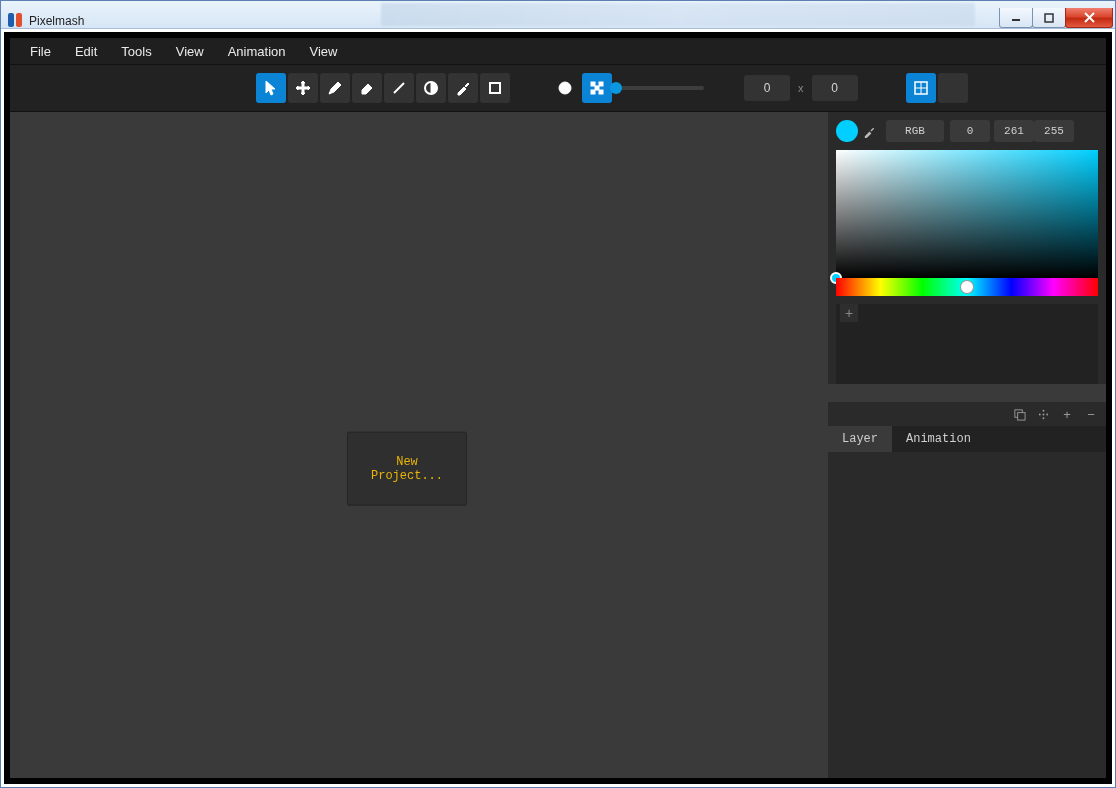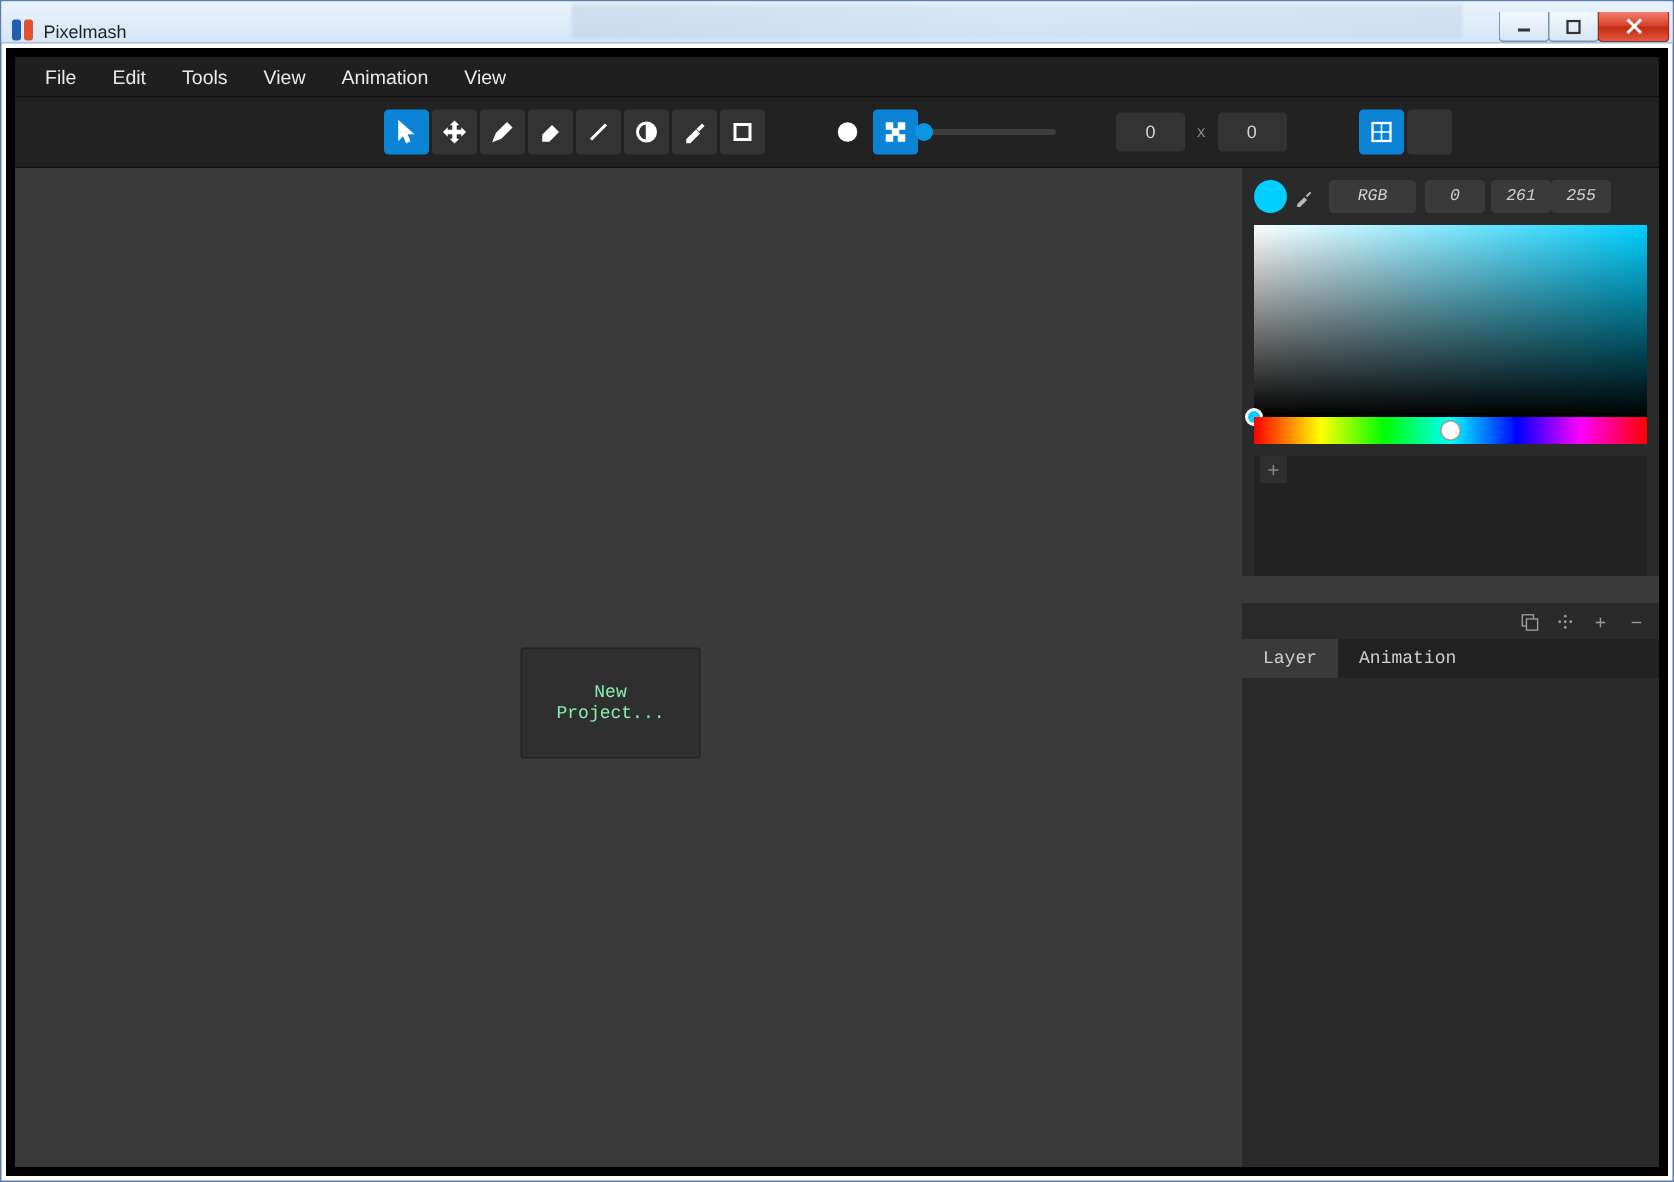--- a/index.html
+++ b/index.html
@@ -97,30 +97,30 @@
 .canvas-area {
   flex:1; background:#3a3a3a; position:relative;
 }
 .start-buttons {
   position:absolute; left:50%; top:50%; transform:translate(-60%,-18%);
   display:flex; gap:10px;
 }
 .start-btn {
   width:120px; height:74px; background:#2f2f2f; border:1px solid #242424; border-radius:2px;
   display:flex; align-items:center; justify-content:center;
-  color:#86efac; font-family:"Courier New",monospace; font-size:12px;
+  color:#eab308; font-family:"Courier New",monospace; font-size:12px;
   text-align:center; white-space:pre;
 }
 
 
 .right-panel {
   width:278px; background:#2a2a2a; display:flex; flex-direction:column;
 }
 .color-section { background:#2a2a2a; padding:8px 8px 0 8px; }
-.color-top-row { display:flex; align-items:center; gap:0;font-style:italic; }
+.color-top-row { display:flex; align-items:center; gap:0; }
 .color-swatch {
   width:22px; height:22px; border-radius:50%;
 }
 .eyedrop { width:22px; height:22px; display:flex; align-items:center; justify-content:center; }
 .eyedrop svg{ width:15px; height:15px; fill:#bbb; }
 .rgb-pill {
   height:22px; background:#3a3a3a; border-radius:3px; color:#cfcfcf;
   font-family:"Courier New",monospace; font-size:11px;
   display:flex; align-items:center; justify-content:center;
 }

